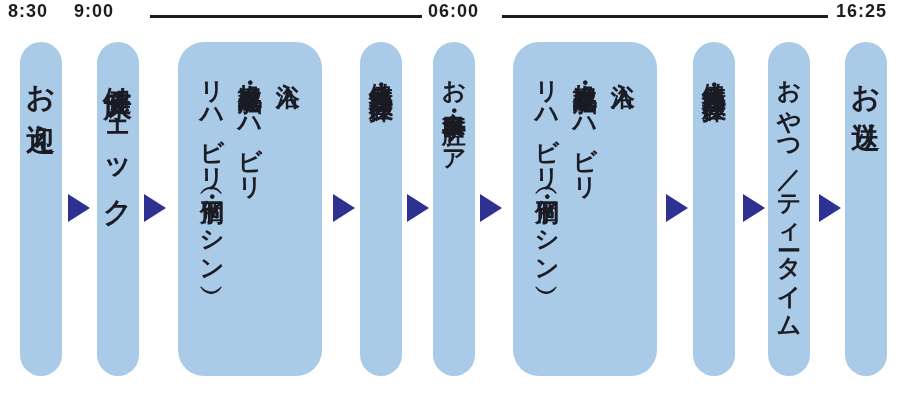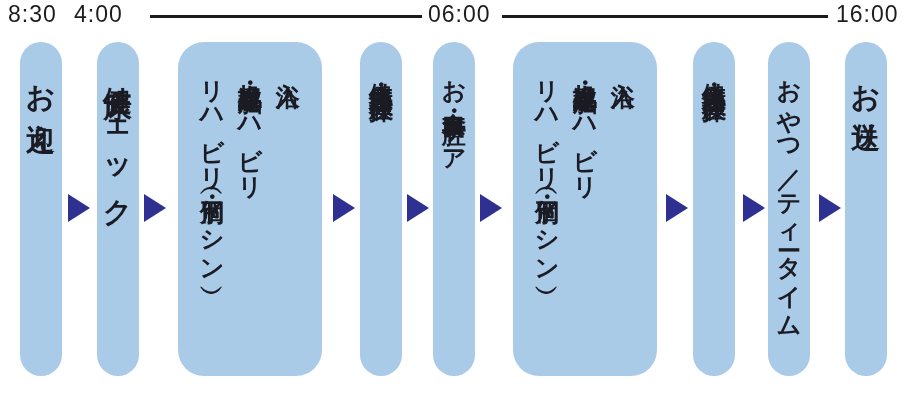--- a/index.html
+++ b/index.html
@@ -12,22 +12,22 @@
     position: relative;
     width: 913px;
     height: 403px;
     background: #ffffff;
     overflow: hidden;
   }
   
   .time {
     position: absolute;
     top: 1px;
-    font-size: 23px;
-    font-weight: 400;
+    font-size: 18px;
+    font-weight: 700;
     color: #1c1c1c;
     letter-spacing: 1px;
     white-space: nowrap;
   }
   .rule {
     position: absolute;
     top: 15px;
     height: 3px;
     background: #1c1c1c;
   }
@@ -76,23 +76,23 @@
     border-bottom: 14px solid transparent;
     border-left: 22px solid #2e3192;
   }
 </style>
 </head>
 <body>
 
 <div class="stage">
 
   <span class="time" style="left:8px">8:30</span>
-  <span class="time" style="left:74px">4:00</span>
+  <span class="time" style="left:74px">9:00</span>
   <span class="time" style="left:428px">06:00</span>
-  <span class="time" style="left:836px">16:00</span>
+  <span class="time" style="left:836px">16:25</span>
   <div class="rule" style="left:150px;width:272px"></div>
   <div class="rule" style="left:502px;width:326px"></div>
 
   <div class="pill lg" style="left:20px;width:42px">
     <div class="vtext">お迎え</div>
   </div>
   <div class="arrow" style="left:68px"></div>
 
   <div class="pill lg" style="left:97px;width:42px">
     <div class="vtext">健康チェック</div>

